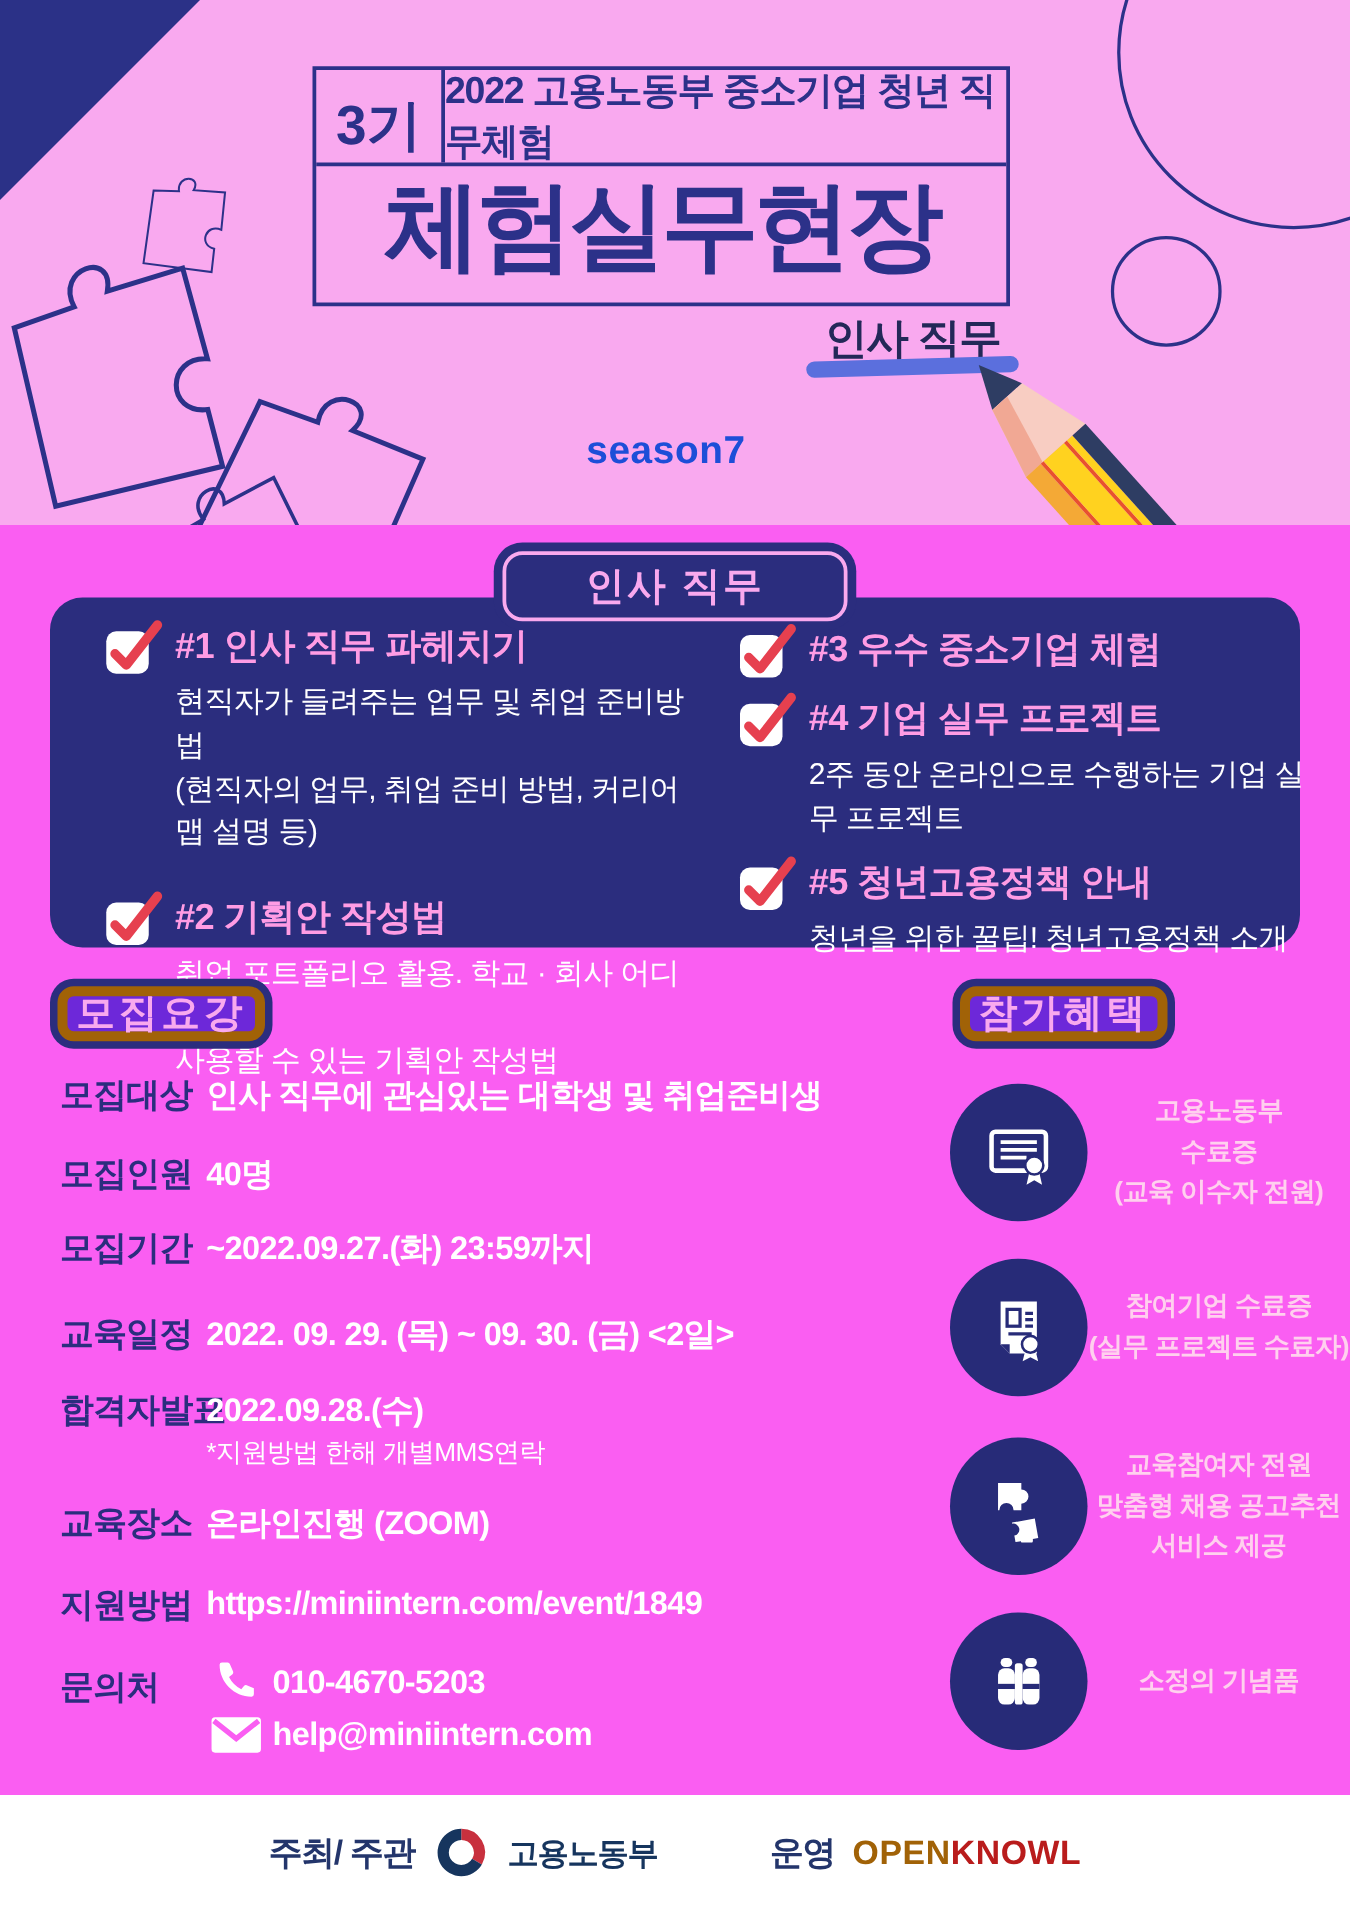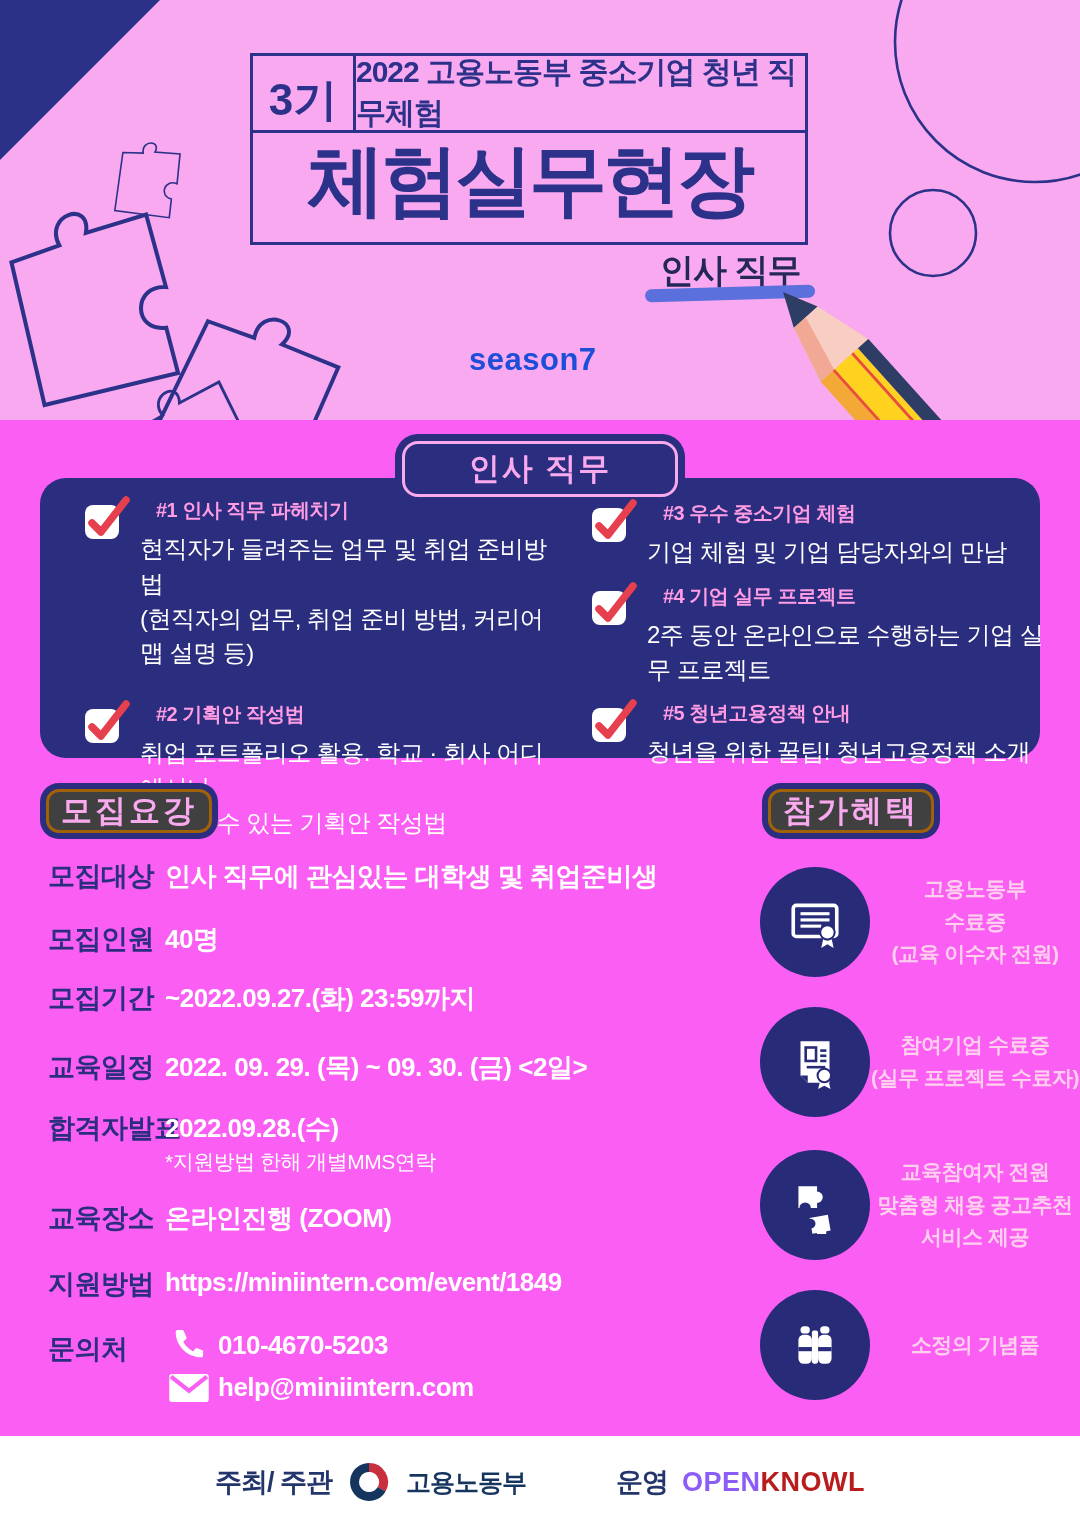--- a/index.html
+++ b/index.html
@@ -40,45 +40,45 @@
     box-shadow:0 0 0 7px #2b2d7e;display:flex;align-items:center;justify-content:center;
     font-size:31px;font-weight:800;color:#f9a9ee;letter-spacing:2px;}
 
   .cl-col{display:flex;flex-direction:column;}
   .cl-col-left{left:85px;top:497px;width:475px;}
   .cl-col-right{left:592px;top:500px;width:465px;}
   .cl-item{display:flex;gap:15px;}
   .cl-col-left .cl-item{margin-bottom:30px;}
   .cl-col-right .cl-item{margin-bottom:13px;}
   .ckbox{flex:0 0 40px;margin-top:2px;overflow:visible;}
-  .cl-title{font-size:20px;font-weight:800;color:#ff9ce4;letter-spacing:-0.5px;margin-left:16px;}
+  .cl-title{font-size:29px;font-weight:800;color:#ff9ce4;letter-spacing:-0.5px;}
   .cl-desc{margin-top:8px;font-size:24px;font-weight:500;color:#ffffff;line-height:1.45;letter-spacing:-0.5px;}
 
-  .section-pill{height:44px;background:#404040;border:3px solid #a16207;border-radius:13px;
+  .section-pill{height:44px;background:#6d28d9;border:8px solid #a16207;border-radius:13px;
     box-shadow:0 0 0 6px #2b2d7e;display:flex;align-items:center;justify-content:center;
     font-size:31px;font-weight:800;color:#f9a9ee;letter-spacing:3px;}
   .recruit-pill{left:46px;top:789px;width:166px;}
   .benefit-pill{left:768px;top:789px;width:166px;}
 
   .row-label{font-size:27px;font-weight:800;color:#2b2d7e;letter-spacing:-0.5px;}
   .row-value{font-size:26px;font-weight:600;color:#ffffff;letter-spacing:-0.5px;}
   .row-note{font-size:21px;font-weight:500;color:#ffffff;letter-spacing:-0.5px;}
 
   .benefit-item{display:flex;align-items:center;width:320px;}
   .bcircle{flex:0 0 110px;width:110px;height:110px;border-radius:50%;background:#272b78;
     display:flex;align-items:center;justify-content:center;}
   .btext{flex:1;text-align:center;font-size:21px;font-weight:600;color:#ffd0ee;line-height:1.55;letter-spacing:-0.5px;}
 
   
   .footer{left:0;top:1436px;width:1080px;height:92px;background:#ffffff;
     display:flex;align-items:center;justify-content:center;gap:14px;}
   .host-label,.op-label{font-size:27px;font-weight:900;color:#23356b;letter-spacing:-1px;}
   .host-name{font-size:25px;font-weight:800;color:#16355e;letter-spacing:-1px;}
   .op-label{margin-left:76px;}
-  .ok-bold{font-size:27px;font-weight:900;color:#8b5cf6;letter-spacing:0.5px;}
+  .ok-bold{font-size:27px;font-weight:900;color:#a16207;letter-spacing:0.5px;}
   .ok-light{font-size:27px;font-weight:700;color:#b91c1c;letter-spacing:0.5px;}
 </style>
 </head>
 <body>
 
 <div class="poster">
 
   <div class="abs top-section">
 
     <svg class="abs deco-svg" viewBox="0 0 1080 420">
@@ -154,21 +154,20 @@
   </div>
 
   <div class="abs cl-col cl-col-right">
     <div class="cl-item">
       <svg class="ckbox" width="40" height="40" viewBox="0 0 40 40">
         <rect x="0" y="6" width="34" height="34" rx="8" fill="#ffffff"></rect>
         <path d="M7 24 L16 33 L41 1" fill="none" stroke="#e6404f" stroke-width="7.5" stroke-linecap="round" stroke-linejoin="round"></path>
       </svg>
       <div class="cl-text">
         <div class="cl-title">#3 우수 중소기업 체험</div>
-        <div class="cl-desc preline">기업 체험 및 기업 담당자와의 만남</div>
       </div>
     </div>
     <div class="cl-item">
       <svg class="ckbox" width="40" height="40" viewBox="0 0 40 40">
         <rect x="0" y="6" width="34" height="34" rx="8" fill="#ffffff"></rect>
         <path d="M7 24 L16 33 L41 1" fill="none" stroke="#e6404f" stroke-width="7.5" stroke-linecap="round" stroke-linejoin="round"></path>
       </svg>
       <div class="cl-text">
         <div class="cl-title">#4 기업 실무 프로젝트</div>
         <div class="cl-desc preline">2주 동안 온라인으로 수행하는 기업 실무 프로젝트</div>

